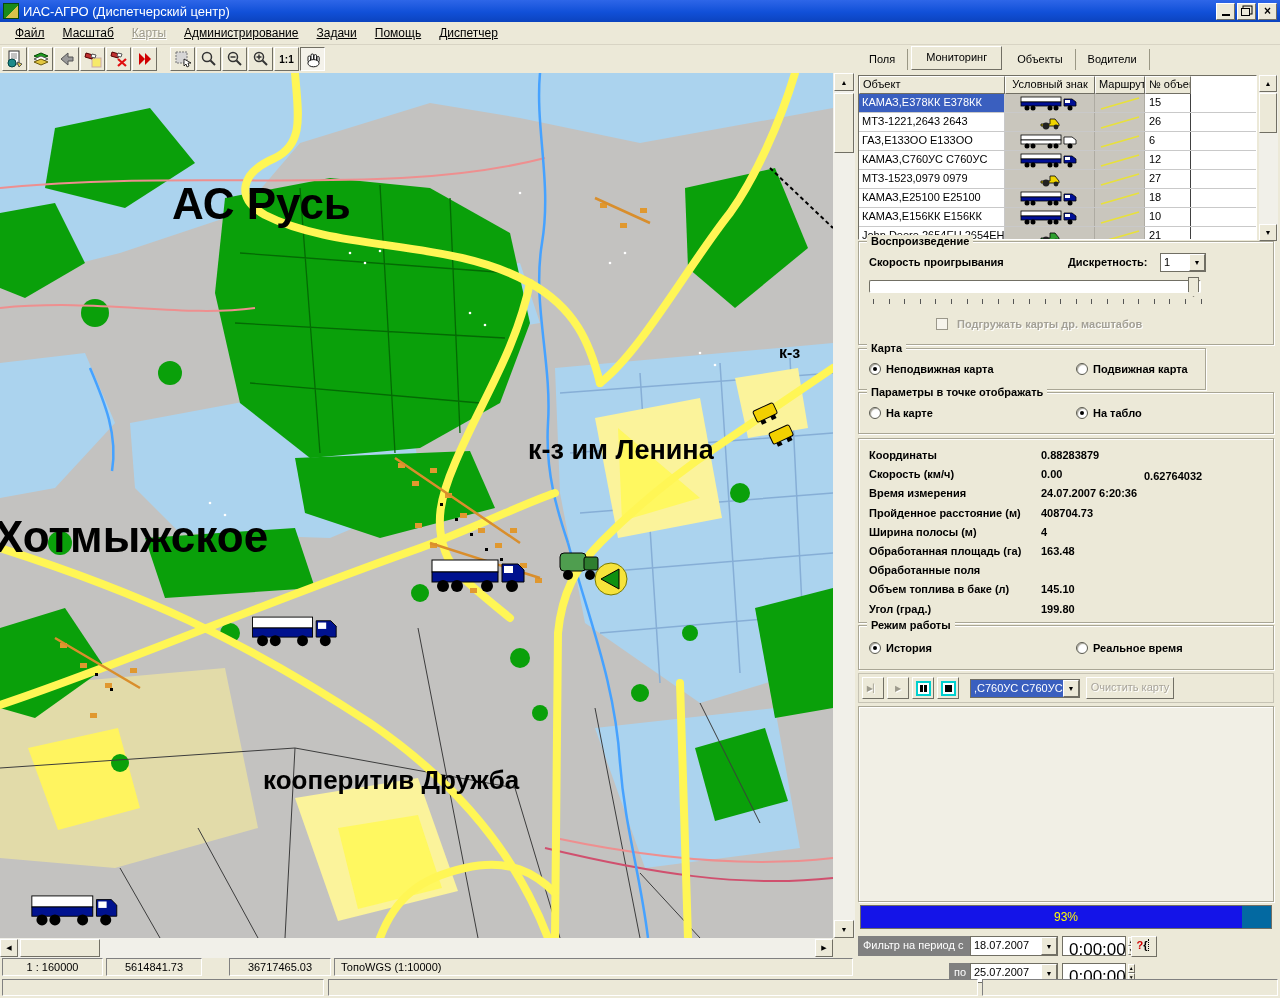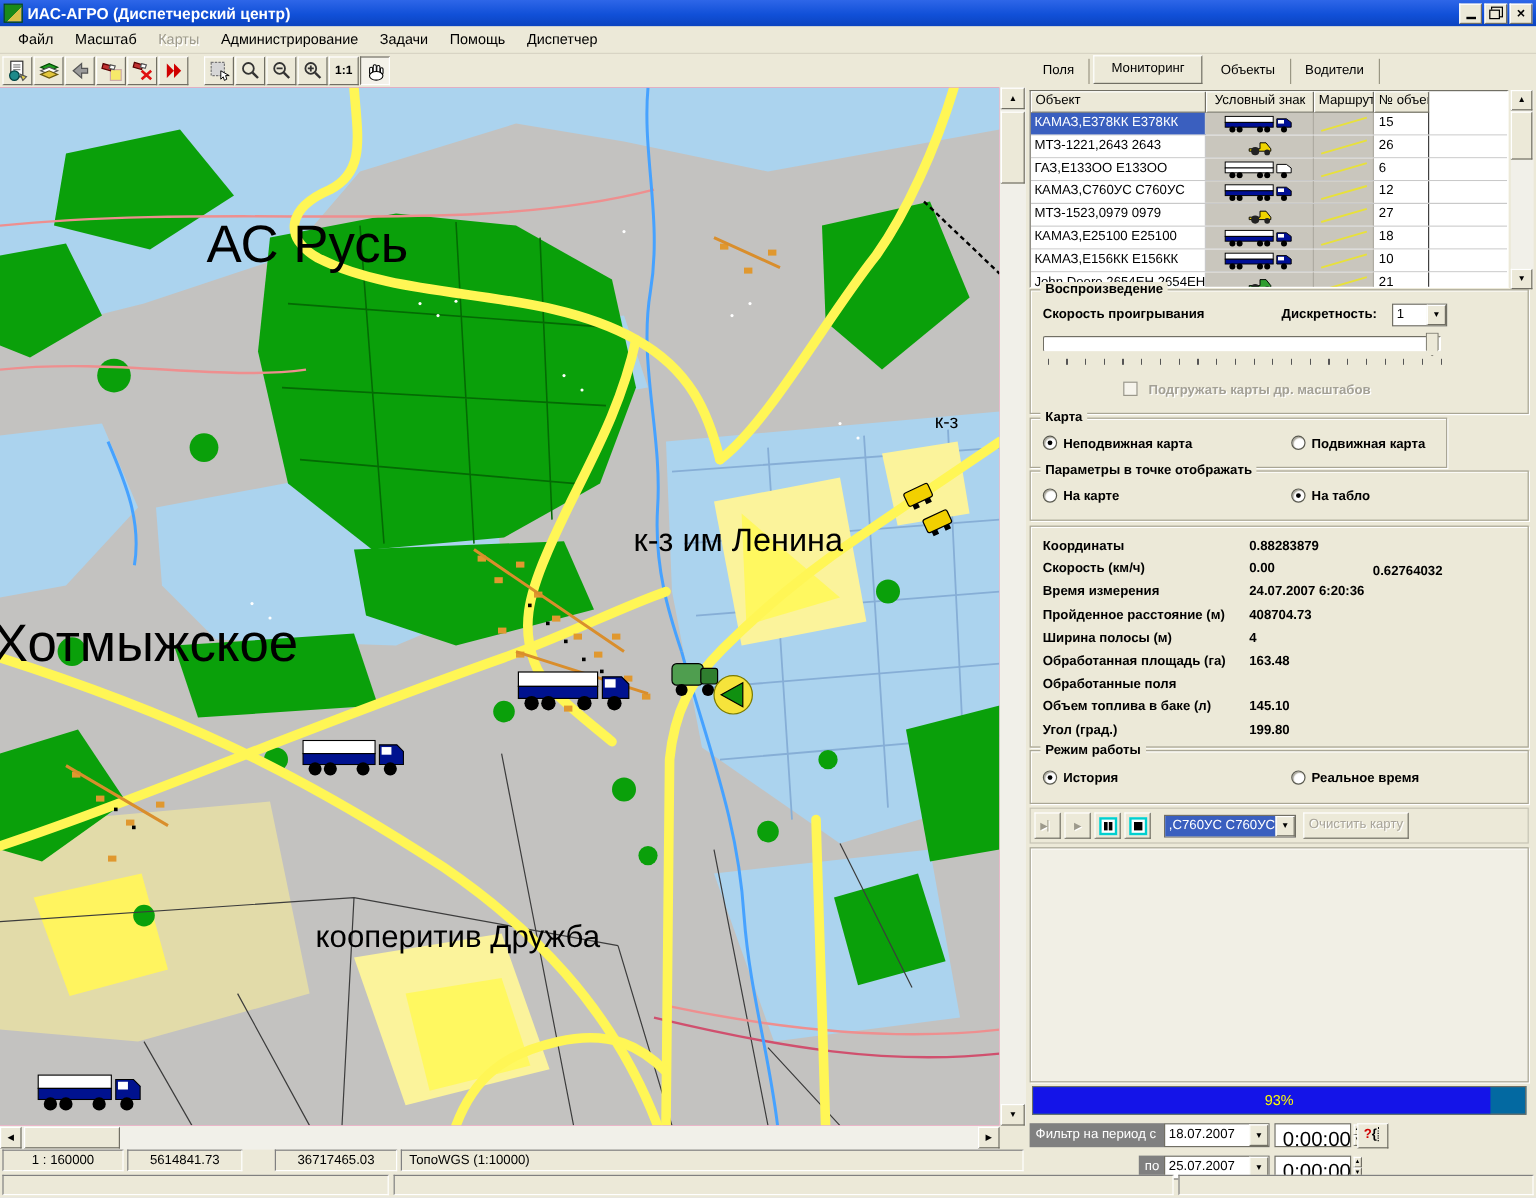--- a/index.html
+++ b/index.html
@@ -4,42 +4,42 @@
 <style>
   * { margin:0; padding:0; box-sizing:border-box; }
   html,body { width:1280px; height:998px; overflow:hidden; font-family:"Liberation Sans",sans-serif; }
   .window { position:relative; width:1280px; height:998px; background:#ECE9D8; font-size:11px; color:#000; }
 
   
   .titlebar { position:absolute; left:0; top:0; width:1280px; height:22px;
     background:linear-gradient(180deg,#2E66E8 0%,#1150D8 55%,#0B43BF 100%);
     display:flex; align-items:center; padding:0 3px; }
   .app-icon { width:16px; height:16px; margin-right:4px; background:linear-gradient(135deg,#1a8a1a 55%,#d8c24a 55%); border:1px solid #0a4a0a; }
-  .title-text { color:#fff; font-weight:bold; font-size:13px; flex:1; white-space:nowrap; }
+  .title-text { color:#fff; font-weight:normal; font-size:13px; flex:1; white-space:nowrap; }
   .tb-btn { width:19px; height:17px; background:#ECE9D8; border:1px solid; border-color:#fff #716F64 #716F64 #fff;
     margin-left:2px; display:flex; align-items:center; justify-content:center; font-size:11px; font-weight:bold; }
   .min-glyph { width:8px; height:2px; background:#000; margin-top:8px; }
   .restore-glyph { position:relative; width:9px; height:8px; border:1px solid #000; background:#ECE9D8; box-shadow:2px -2px 0 -0.5px #ECE9D8, 2px -2px 0 0.5px #000; margin-top:2px; margin-left:-2px;}
   .close-glyph { font-size:12px; line-height:10px; }
 
   
   .menubar { position:absolute; left:0; top:22px; width:1280px; height:23px; display:flex; align-items:center;
     background:#ECE9D8; border-bottom:1px solid #D8D4C4; padding-left:6px; gap:0; font-size:12px; }
-  .menu-item { padding:3px 9px; }
+  .menu-item { padding:3px 9px;text-decoration:underline; }
   .menu-item.disabled { color:#9d9a8c; text-shadow:1px 1px 0 #fff; }
 
   
   .toolbar { position:absolute; left:0; top:45px; width:1280px; height:28px; background:#ECE9D8; display:flex; align-items:center; padding-left:2px; }
   .tool-btn { width:25px; height:24px; background:#ECE9D8; border:1px solid; border-color:#fff #716F64 #716F64 #fff;
     display:flex; align-items:center; justify-content:center; margin-right:1px; font-weight:bold; font-size:10px; }
   .tool-btn.pressed { border-color:#716F64 #fff #fff #716F64; background:#F4F2EA; }
   .tool-sep { width:12px; height:24px; }
 
   
-  .map-area { position:absolute; left:0; top:73px; width:833px; height:865px; background:#ec4899; overflow:hidden; }
+  .map-area { position:absolute; left:0; top:73px; width:833px; height:865px; background:#0f766e; overflow:hidden;font-weight:bold; }
   .map-label { position:absolute; color:#000; white-space:nowrap; line-height:1; }
   .map-vehicle { position:absolute; }
 
   .scroll { position:absolute; background:#F1F0E9; }
   .sb-btn { position:absolute; background:#ECE9D8; border:1px solid; border-color:#fff #716F64 #716F64 #fff;
     display:flex; align-items:center; justify-content:center; font-size:7px; }
   .sb-thumb { position:absolute; background:#ECE9D8; border:1px solid; border-color:#fff #716F64 #716F64 #fff; }
   .map-vscroll { left:833px; top:73px; width:22px; height:865px; }
   .map-hscroll { left:0; top:938px; width:833px; height:20px; }
 

